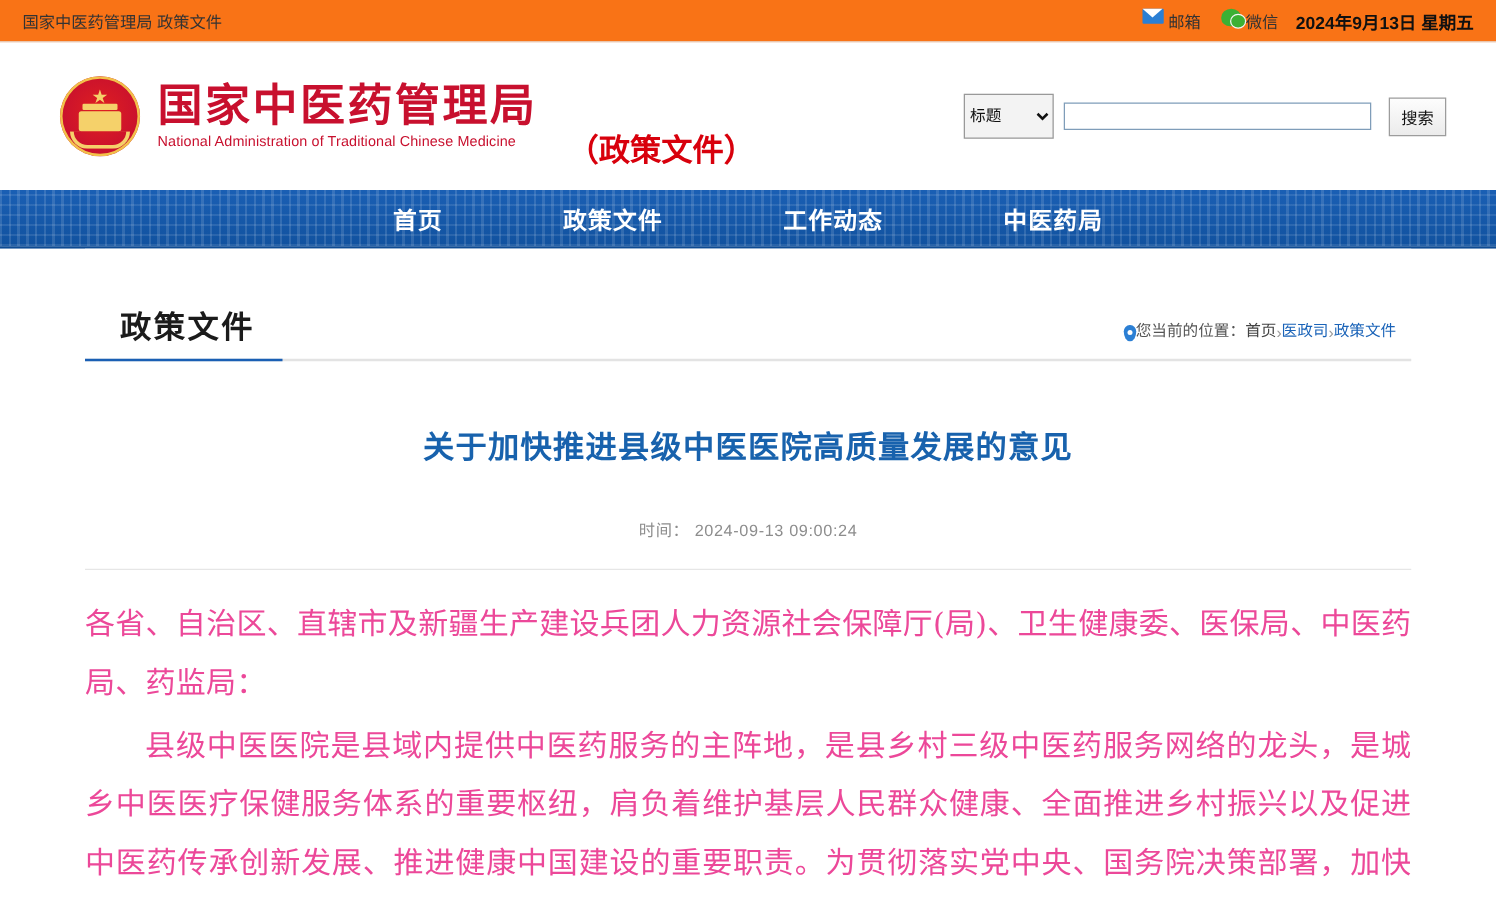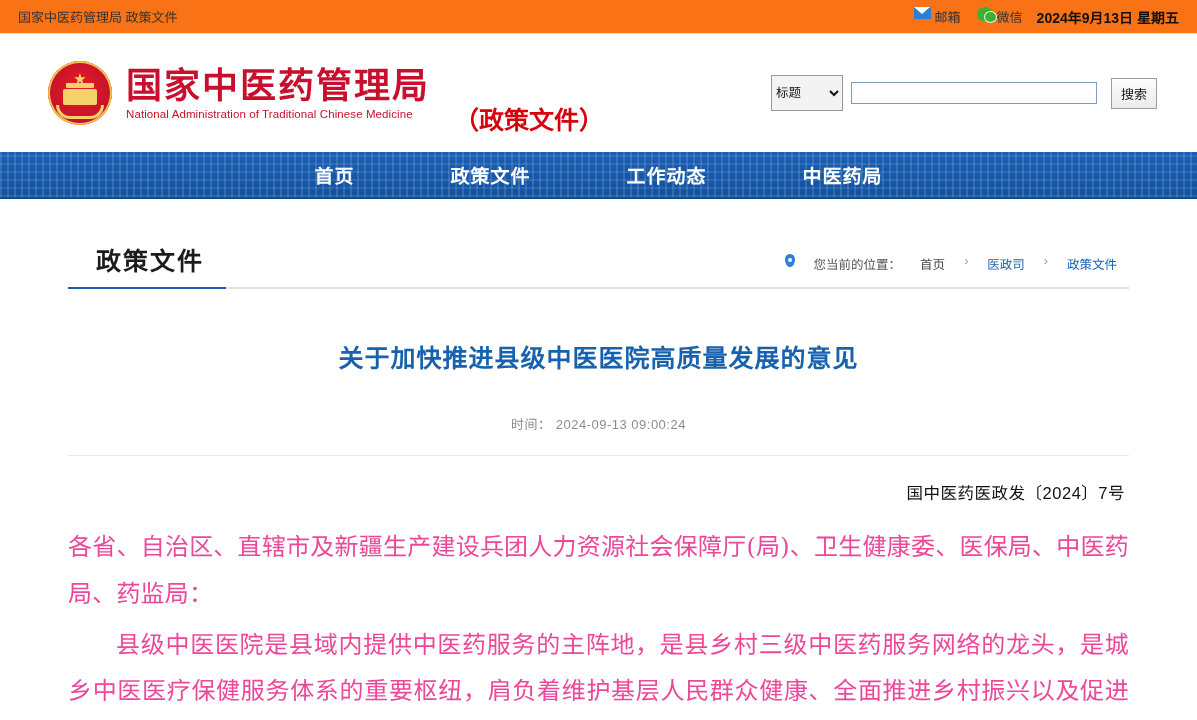--- a/index.html
+++ b/index.html
@@ -231,22 +231,22 @@
     font-weight: bold;
     color: #1b1b1b;
     letter-spacing: 2px;
     padding-left: 28px;
   }
   .crumb {
     margin-left: auto;
     font-size: 12.5px;
     color: #555;
     display: flex;
-    align-items: flex-start;
-    gap: 19px;
+    align-items: flex-end;
+    gap: 0;
     padding-bottom: 4px;
     padding-right: 12px;
   }
   .pin-icon {
     width: 10px; height: 13px;
     background: #2b7fd4;
     border-radius: 50% 50% 50% 50% / 42% 42% 62% 62%;
     position: relative;
     display: inline-block;
   }
@@ -383,21 +383,20 @@
 
     <div class="article">
       <h1 class="art-title">关于加快推进县级中医医院高质量发展的意见</h1>
 
       <div class="art-meta">
         <span>时间：</span>
         <span>2024-09-13 09:00:24</span>
       </div>
       <div class="meta-divider"></div>
 
-      <div class="doc-number">国中医药医政发〔2024〕7号</div>
 
       <div class="body-text">
         <p>各省、自治区、直辖市及新疆生产建设兵团人力资源社会保障厅(局)、卫生健康委、医保局、中医药局、药监局：</p>
         <p class="indent">县级中医医院是县域内提供中医药服务的主阵地，是县乡村三级中医药服务网络的龙头，是城乡中医医疗保健服务体系的重要枢纽，肩负着维护基层人民群众健康、全面推进乡村振兴以及促进中医药传承创新发展、推进健康中国建设的重要职责。为贯彻落实党中央、国务院决策部署，加快推进县级中医医院高质量发展，更好满足人民群众日益增长的中医药服务需求，现提出如下意见。</p>
       </div>
     </div>
 
   </div>
 </div>
 

